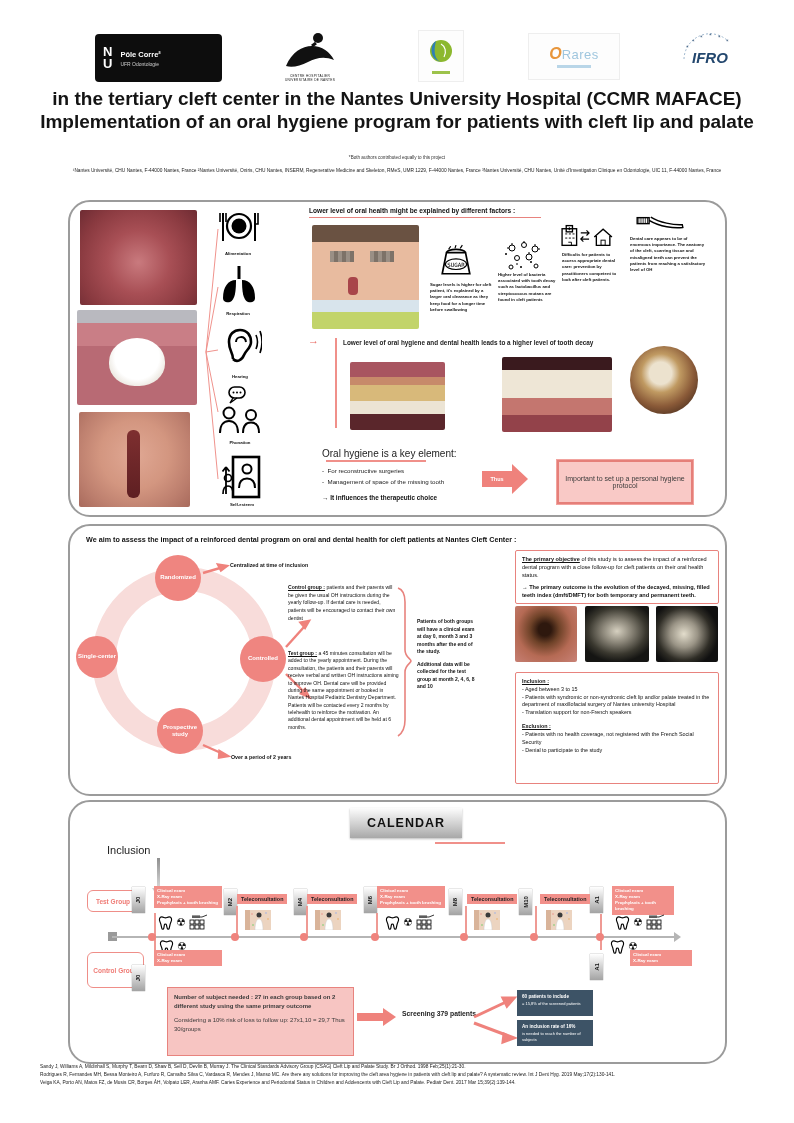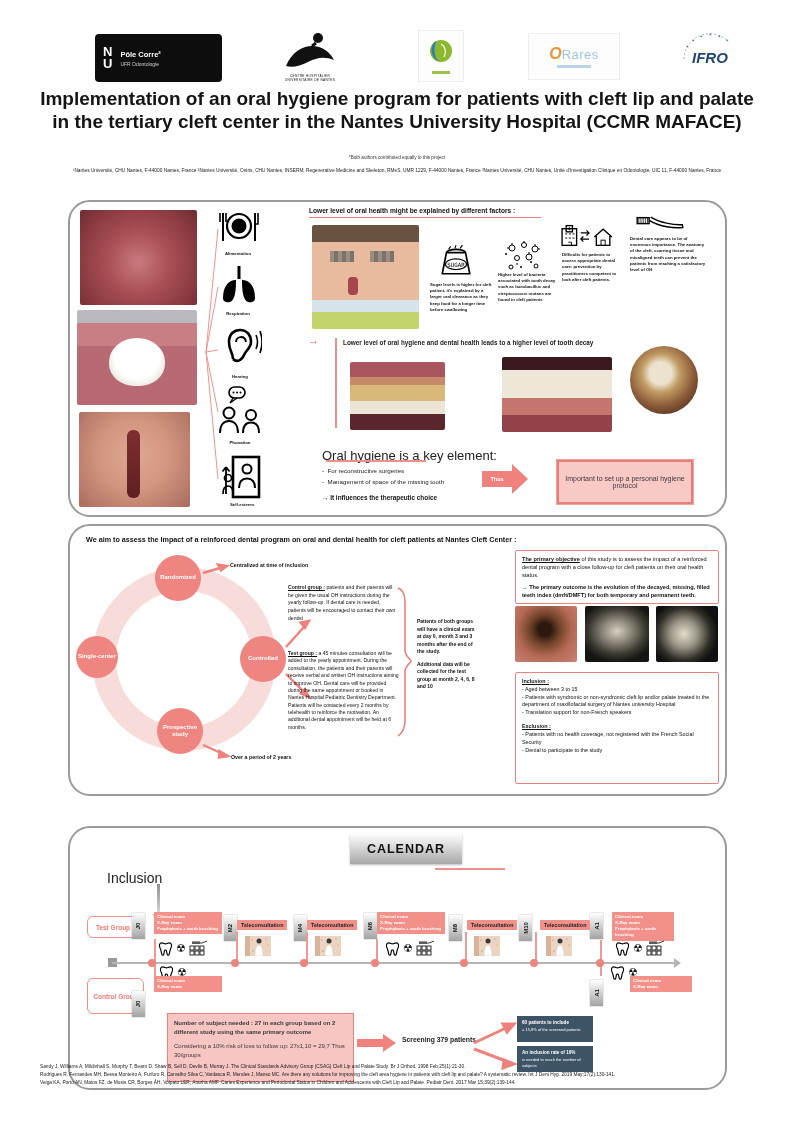--- a/index.html
+++ b/index.html
@@ -81,22 +81,22 @@
           <text x="22" y="6">*</text>
         <text x="31" y="4">*</text>
           <text x="40" y="6">*</text>
           <text x="48" y="10">*</text>
       </g>
       <text x="14" y="30" font-size="15" font-weight="bold" font-style="italic" fill="#23476e">IFRO</text>
     </svg>
   </div>
 
   <div class="abs" style="left:0;top:87px;width:794px;text-align:center;font-size:19px;font-weight:bold;line-height:1.22;color:#141414">
+    <div>in the tertiary cleft center in the Nantes University Hospital (CCMR MAFACE)</div>
     <div>Implementation of an oral hygiene program for patients with cleft lip and palate</div>
-    <div>in the tertiary cleft center in the Nantes University Hospital (CCMR MAFACE)</div>
   </div>
   <div class="abs" style="left:0;top:155px;width:794px;text-align:center;font-size:4.6px;color:#333">*Both authors contributed equally to this project</div>
   <div class="abs" style="left:37px;top:167px;width:720px;text-align:center;font-size:4.8px;line-height:1.6;color:#222">¹Nantes Université, CHU Nantes, F-44000 Nantes, France   ²Nantes Université, Oniris, CHU Nantes, INSERM, Regenerative Medicine and Skeleton, RMeS, UMR 1229, F-44000 Nantes, France   ³Nantes Université, CHU Nantes, Unité d'Investigation Clinique en Odontologie, UIC 11, F-44000 Nantes, France</div>
 
   <div class="sec" style="left:68px;top:200px;width:655px;height:313px">
 
     <div class="photo" style="left:10px;top:8px;width:117px;height:95px;background:radial-gradient(circle at 50% 55%,#c97a7e 0%,#a84f55 40%,#8a3a40 75%,#6e2c33 100%)"></div>
     <div class="photo" style="left:7px;top:108px;width:120px;height:95px;background:linear-gradient(180deg,#b9b9bf 0 14%,#c97e86 14% 38%,#b86a74 38% 100%)">
       <div class="abs" style="left:32px;top:28px;width:56px;height:48px;border-radius:50% 50% 46% 46%;background:radial-gradient(circle at 50% 40%,#fff 0 55%,#e8e3da 80%,#d8cfc4 100%)"></div>
     </div>
@@ -235,21 +235,21 @@
     <div class="ftext" style="left:560px;top:34px;width:78px">Dental care appears to be of enormous importance. The anatomy of the cleft, scarring tissue and misaligned teeth can prevent the patients from reaching a satisfactory level of OH</div>
 
     <span class="abs" style="left:238px;top:132px;color:#e8635c;font-size:11px;font-weight:bold">→</span>
     <div class="abs" style="left:265px;top:136px;width:1.5px;height:90px;background:#f0908a"></div>
     <div class="abs" style="left:273px;top:137px;width:310px;font-size:6.4px;font-weight:bold;color:#222">Lower level of oral hygiene and dental health leads to a higher level of tooth decay</div>
 
     <div class="photo" style="left:280px;top:160px;width:95px;height:68px;background:linear-gradient(180deg,#a85560 0 22%,#c78a6a 22% 34%,#d8b97a 34% 58%,#ece4d4 58% 76%,#5a262b 76% 100%)"></div>
     <div class="photo" style="left:432px;top:155px;width:110px;height:75px;background:linear-gradient(180deg,#3a1a1e 0 18%,#eee6d6 18% 55%,#c4766f 55% 78%,#93424a 78% 100%)"></div>
     <div class="photo" style="left:560px;top:144px;width:68px;height:68px;border-radius:50%;background:radial-gradient(circle at 45% 40%,#ece2ce 0 20%,#c09a62 35%,#8a5a38 60%,#4a2e1e 85%,#2e1c12 100%)"></div>
 
-    <div class="abs" style="left:252px;top:246px;font-size:13px;color:#222">Oral hygiene is a key element:</div>
+    <div class="abs" style="left:252px;top:246px;font-size:10px;color:#222">Oral hygiene is a key element:</div>
     <div class="abs" style="left:256px;top:258px;width:100px;height:1.5px;background:#f0908a"></div>
     <div class="abs" style="left:252px;top:264px;font-size:6.2px;line-height:1.7;color:#222">
       <div><span>-</span>&nbsp;&nbsp;<span>For reconstructive surgeries</span></div>
       <div><span>-</span>&nbsp;&nbsp;<span>Management of space of the missing tooth</span></div>
     </div>
     <div class="abs" style="left:252px;top:292px;font-size:6.4px;font-weight:bold;color:#111">
       <span>→</span>
       <span>It influences the therapeutic choice</span>
     </div>
 
@@ -319,26 +319,26 @@
       <div class="b" style="text-decoration:underline">Inclusion :</div>
       <div><span>-</span> <span>Aged between 3 to 15</span></div>
       <div><span>-</span> <span>Patients with syndromic or non-syndromic cleft lip and/or palate treated in the department of maxillofacial surgery of Nantes university Hospital</span></div>
       <div><span>-</span> <span>Translation support for non-French speakers</span></div>
       <div class="b" style="text-decoration:underline;margin-top:6px">Exclusion :</div>
       <div><span>-</span> <span>Patients with no health coverage, not registered with the French Social Security</span></div>
       <div><span>-</span> <span>Denial to participate to the study</span></div>
     </div>
   </div>
 
-  <div class="sec" style="left:68px;top:826px;width:655px;height:260px">
+  <div class="sec" style="left:68px;top:800px;width:655px;height:260px">
 
     <div class="abs" style="left:280px;top:6px;width:112px;height:30px;background:linear-gradient(180deg,#fdfdfd 0%,#cfcfcf 55%,#a8a8a8 100%);display:flex;align-items:center;justify-content:center;font-size:12.5px;font-weight:bold;letter-spacing:1px;color:#111;box-shadow:0 1px 2px #bbb">CALENDAR</div>
     <div class="abs" style="left:365px;top:40px;width:70px;height:2px;background:#f0908a"></div>
 
-    <div class="abs" style="left:37px;top:42px;font-size:14px;color:#222">Inclusion</div>
+    <div class="abs" style="left:37px;top:42px;font-size:11px;color:#222">Inclusion</div>
     <div class="abs" style="left:87px;top:56px;width:2.5px;height:32px;background:linear-gradient(180deg,#8f8f8f,#dcdcdc)"></div>
     <div class="abs" style="left:82px;top:86px;width:0;height:0;border-left:6px solid transparent;border-right:6px solid transparent;border-top:9px solid #cfcfcf"></div>
 
     <div class="grpbox" style="left:17px;top:88px;width:50px;height:20px">Test Group</div>
     <div class="grpbox" style="left:17px;top:150px;width:55px;height:34px">Control Group</div>
 
     <div class="abs" style="left:38px;top:130px;width:9px;height:9px;background:#9a9a9a"></div>
     <div class="abs" style="left:42px;top:134px;width:562px;height:1.5px;background:#b5b5b5"></div>
     <div class="abs" style="left:604px;top:130px;width:0;height:0;border-top:5px solid transparent;border-bottom:5px solid transparent;border-left:7px solid #b5b5b5"></div>
 

